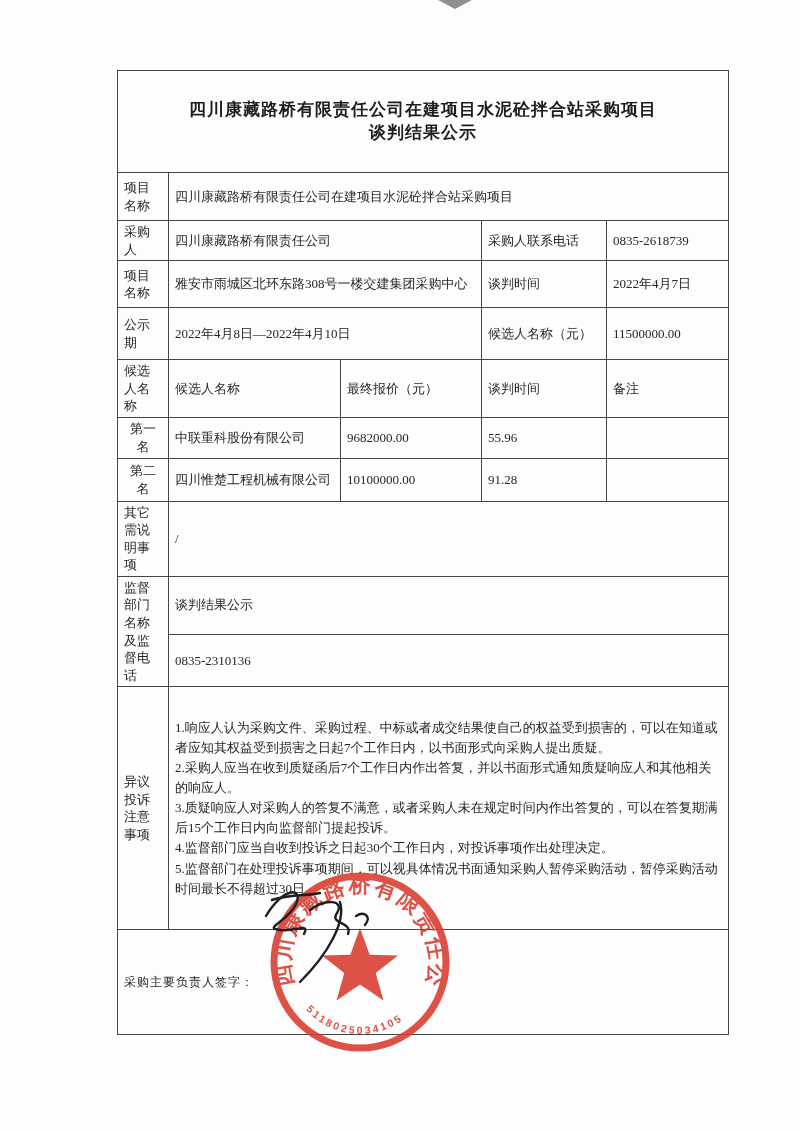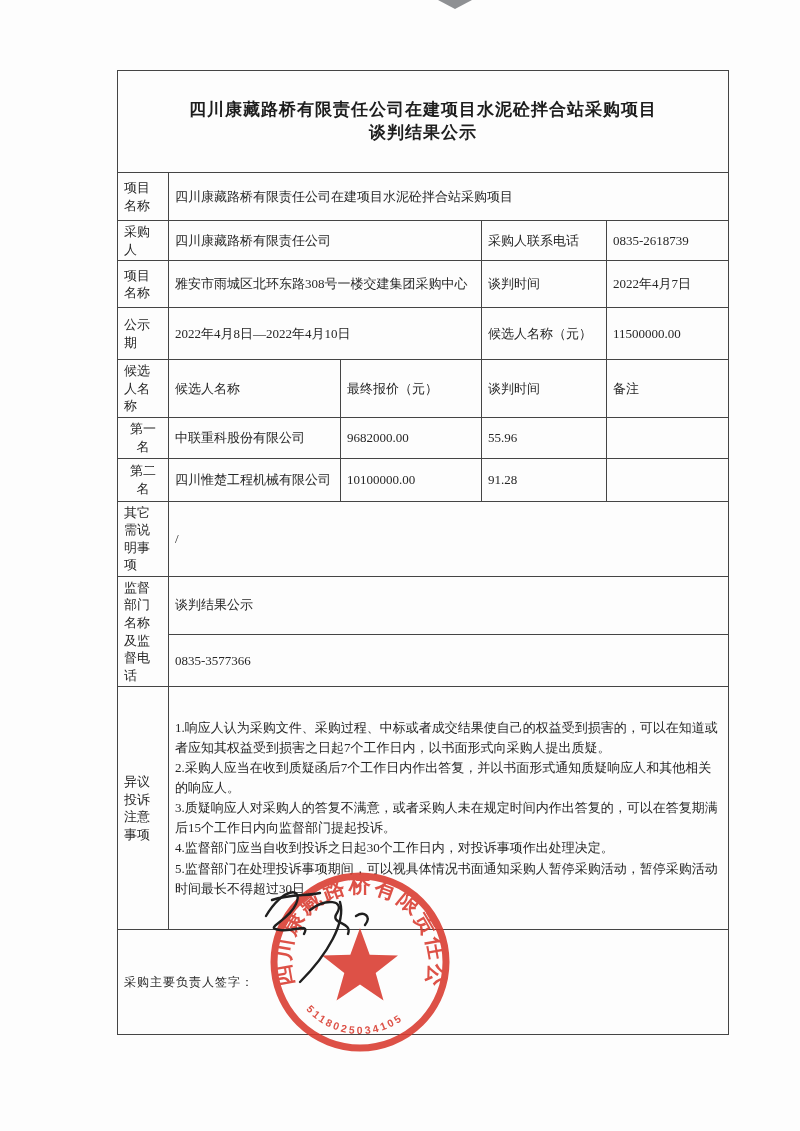--- a/index.html
+++ b/index.html
@@ -144,21 +144,21 @@
     <tr style="height:58px">
       <td class="lab">其它需说明事项</td>
       <td colspan="4" class="ctr">/</td>
     </tr>
 
     <tr style="height:47px">
       <td class="ctr" rowspan="2">监督部门名称及监督电话</td>
       <td colspan="4" class="ctr">谈判结果公示</td>
     </tr>
     <tr style="height:43px">
-      <td colspan="4" class="ctr">0835-3577366</td>
+      <td colspan="4" class="ctr">0835-2310136</td>
     </tr>
 
     <tr style="height:243px">
       <td class="lab">异议投诉注意事项</td>
       <td colspan="4" class="objection-cell">
         <div class="obj-items">
           <div>1.响应人认为采购文件、采购过程、中标或者成交结果使自己的权益受到损害的，可以在知道或者应知其权益受到损害之日起7个工作日内，以书面形式向采购人提出质疑。</div>
           <div>2.采购人应当在收到质疑函后7个工作日内作出答复，并以书面形式通知质疑响应人和其他相关的响应人。</div>
           <div>3.质疑响应人对采购人的答复不满意，或者采购人未在规定时间内作出答复的，可以在答复期满后15个工作日内向监督部门提起投诉。</div>
           <div>4.监督部门应当自收到投诉之日起30个工作日内，对投诉事项作出处理决定。</div>

